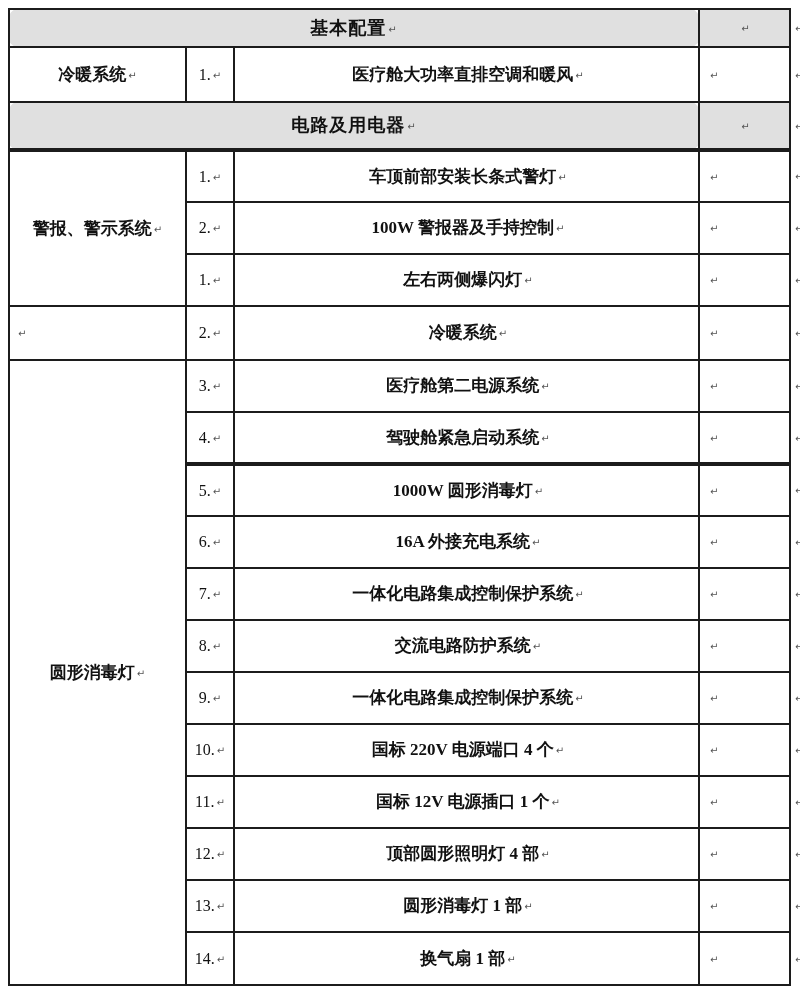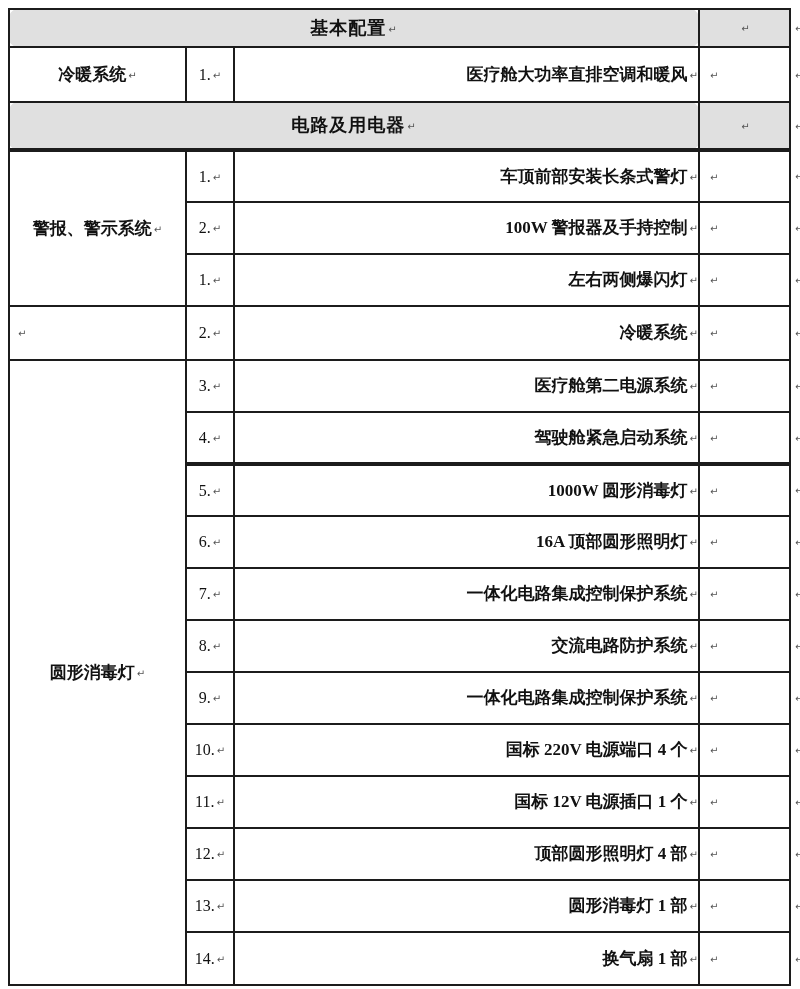--- a/index.html
+++ b/index.html
@@ -18,21 +18,21 @@
   
   td.gutter{border:none;background:transparent;padding:0 0 0 2px;overflow:visible;vertical-align:middle;}
   tr.thickb > td.bordered{border-bottom-width:4px;}
   td.sec{
     background:#e0e0e0;text-align:center;font-weight:bold;font-size:18px;letter-spacing:1px;border-radius:9px;
   }
   td.sec-blank{background:#e0e0e0;text-align:center;}
   td.cat{text-align:center;font-weight:bold;font-size:17px;}
   td.cat-blank{text-align:left;padding-left:6px;}
   td.num{text-align:center;font-size:16px;font-weight:normal;}
-  td.item{font-weight:bold;font-size:17px;padding-left:3px;text-align:right;}
+  td.item{font-weight:bold;font-size:17px;padding-left:3px;text-align:center;}
   td.blank{text-align:left;padding-left:8px;}
   .pm{
     color:#555;font-size:10px;font-weight:normal;margin-left:2px;
     font-family:"DejaVu Sans",sans-serif;display:inline-block;transform:translateY(-1px);
   }
   tr.h38{height:38px;} tr.h55{height:55px;margin-left:29px;} tr.h48{height:48px;}
   tr.h52{height:52px;} tr.h54{height:54px;} tr.h50{height:53px;}
 </style>
 </head>
 <body>
@@ -109,21 +109,21 @@
       <td class="gutter"><span class="pm">↵</span></td>
     </tr>
     <tr class="h52">
       <td class="num bordered"><span>5.</span><span class="pm">↵</span></td>
       <td class="item bordered"><span>1000W 圆形消毒灯</span><span class="pm">↵</span></td>
       <td class="blank bordered"><span class="pm">↵</span></td>
       <td class="gutter"><span class="pm">↵</span></td>
     </tr>
     <tr class="h52">
       <td class="num bordered"><span>6.</span><span class="pm">↵</span></td>
-      <td class="item bordered"><span>16A 顶部圆形照明灯</span><span class="pm">↵</span></td>
+      <td class="item bordered"><span>16A 外接充电系统</span><span class="pm">↵</span></td>
       <td class="blank bordered"><span class="pm">↵</span></td>
       <td class="gutter"><span class="pm">↵</span></td>
     </tr>
     <tr class="h52">
       <td class="num bordered"><span>7.</span><span class="pm">↵</span></td>
       <td class="item bordered"><span>一体化电路集成控制保护系统</span><span class="pm">↵</span></td>
       <td class="blank bordered"><span class="pm">↵</span></td>
       <td class="gutter"><span class="pm">↵</span></td>
     </tr>
     <tr class="h52">

